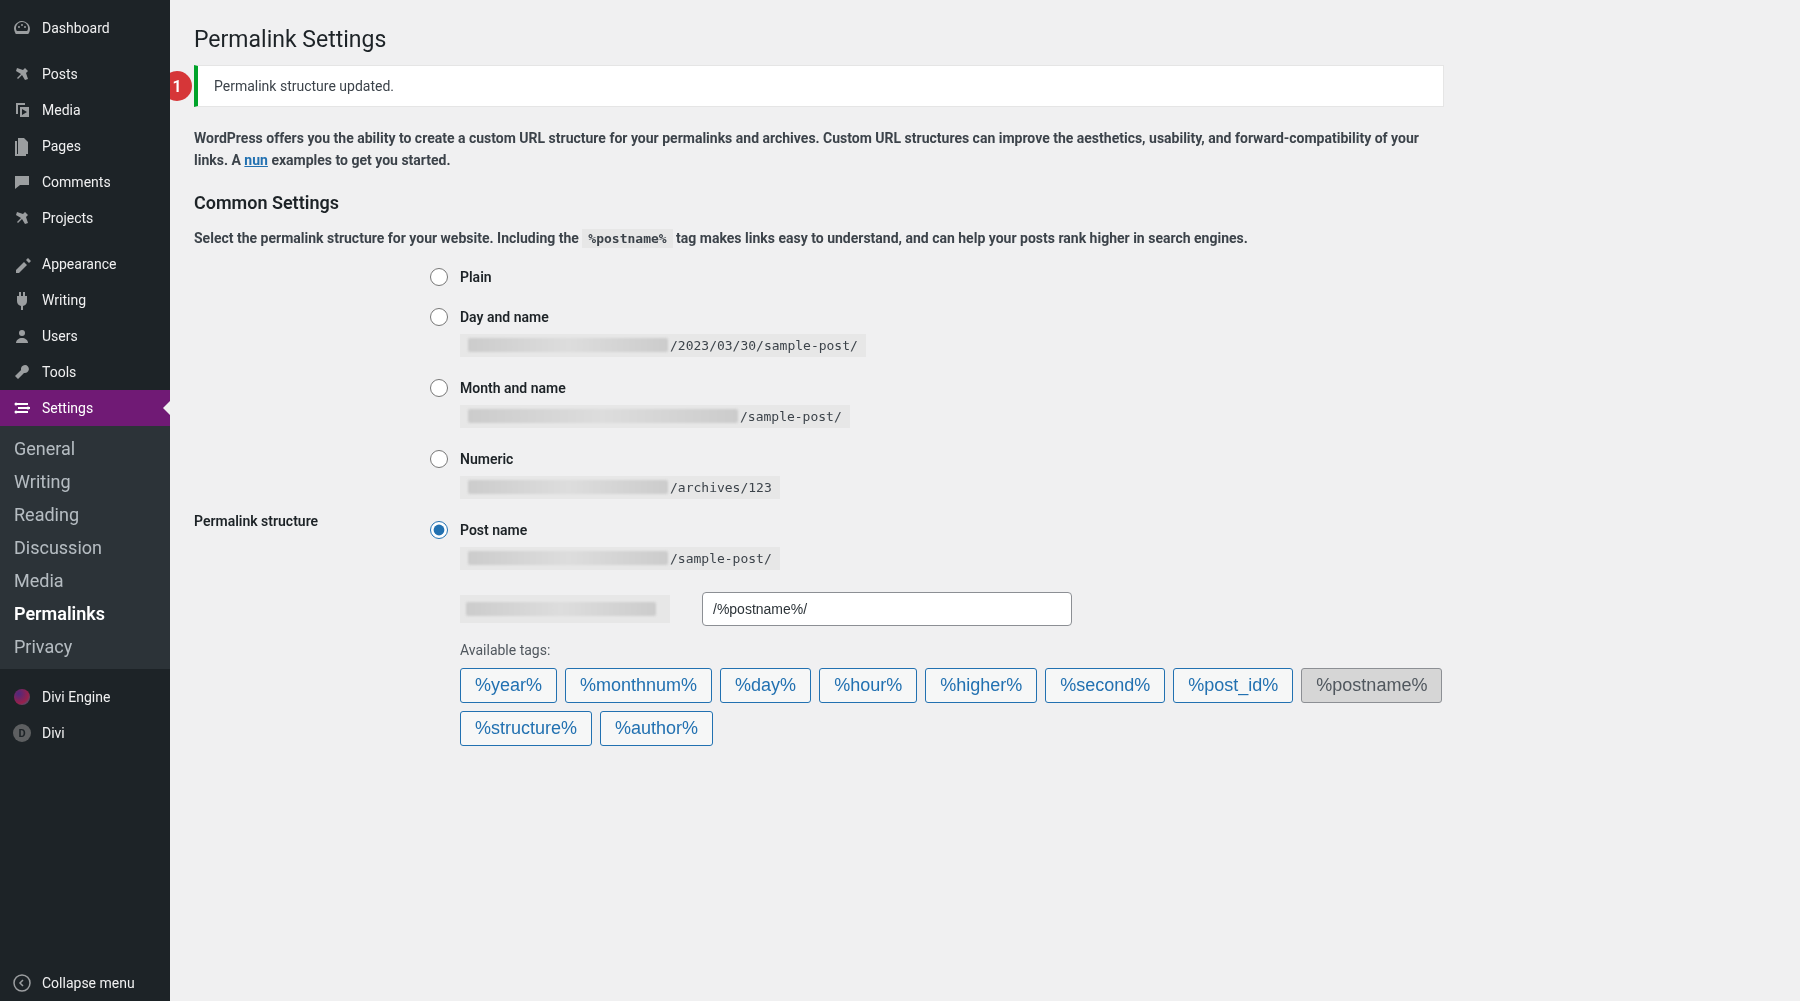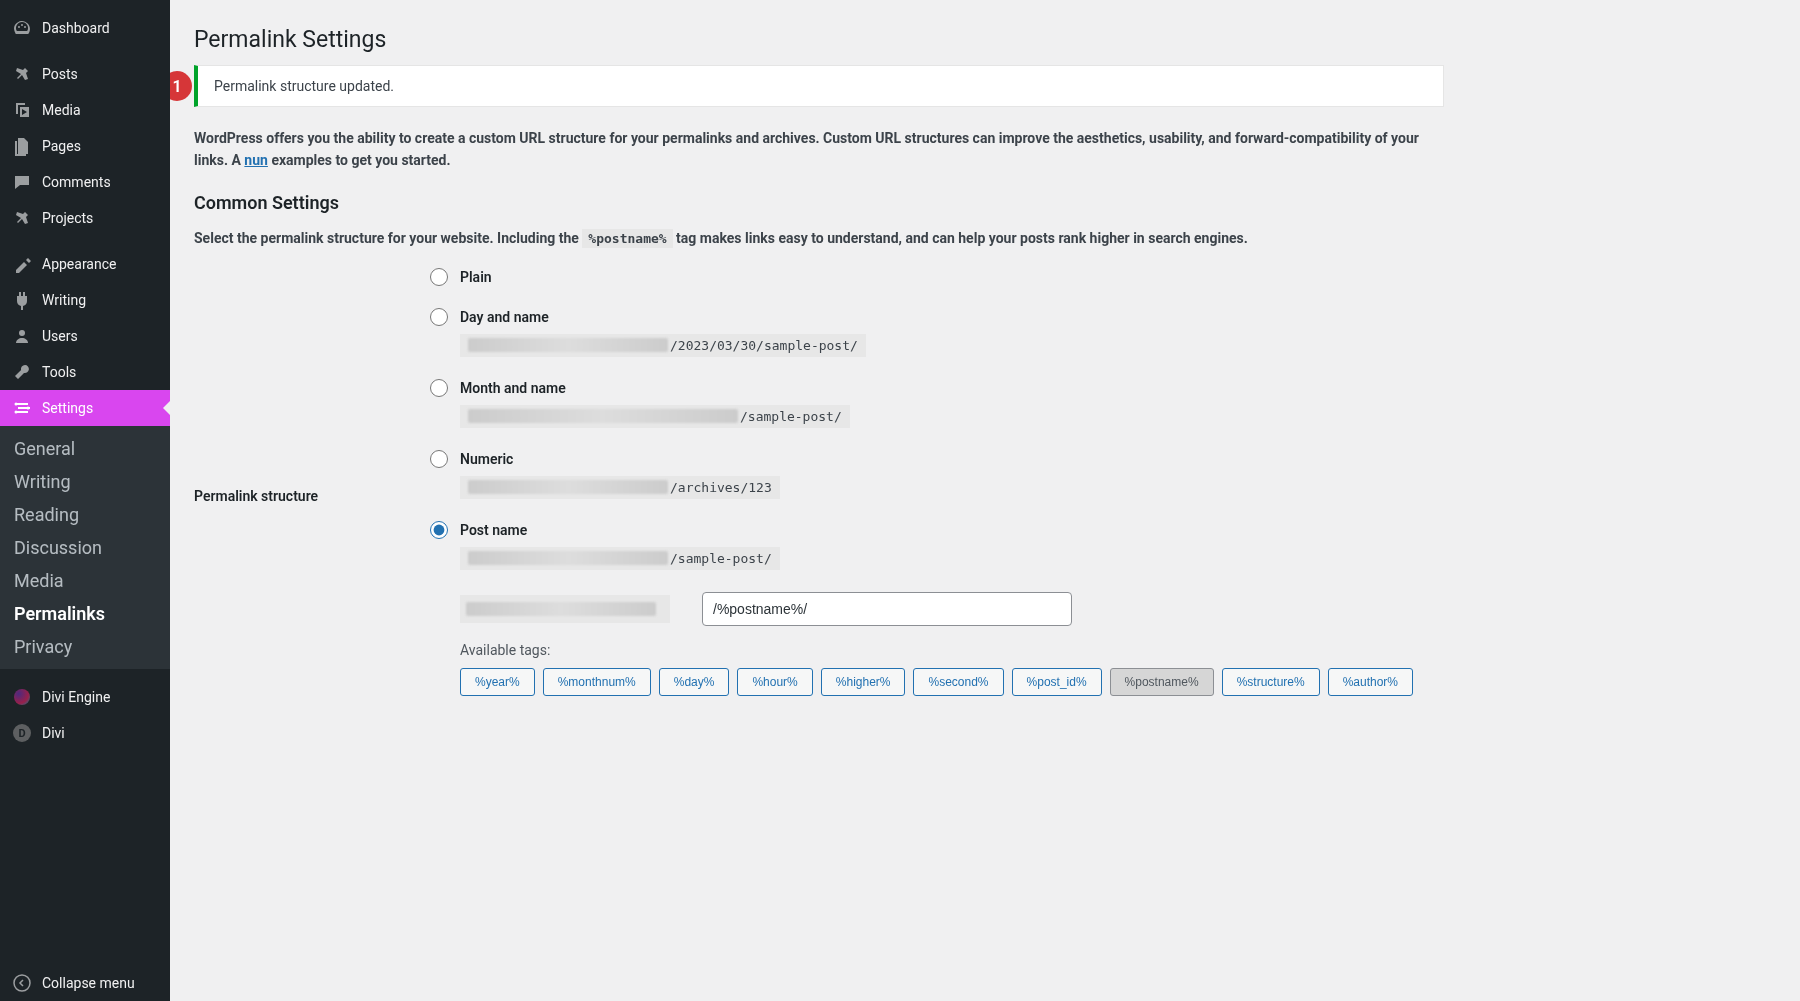--- a/index.html
+++ b/index.html
@@ -34,21 +34,21 @@
     cursor: pointer;
     color: #f0f0f1;
     position: relative;
   }
   .menu-item .icon {
     width: 20px; height: 20px;
     display: flex; align-items: center; justify-content: center;
     opacity: .6;
   }
   .menu-item.current {
-    background: #d946ef;
+    background: #701a75;
     color: #fff;
   }
   .menu-item.current .icon { opacity: 1; }
   .menu-item.current::after {
     content: "";
     position: absolute;
     right: -1px; top: 50%;
     transform: translateY(-50%);
     width: 0; height: 0;
     border: 8px solid transparent;
@@ -208,21 +208,21 @@
     gap: 8px;
     margin-left: 30px;
     flex-wrap: wrap;
   }
   .tag-btn {
     background: #f6f7f7;
     border: 1px solid #2271b1;
     color: #2271b1;
     border-radius: 3px;
     padding: 6px 14px;
-    font-size: 12px;
+    font-size: 18px;
     cursor: pointer;
   }
   .tag-btn.selected {
     background: #d6d6d6;
     color: #50575e;
     border-color: #8c8f94;
   }
   
   .divi-icon {
     width: 16px; height: 16px; border-radius: 50%;

